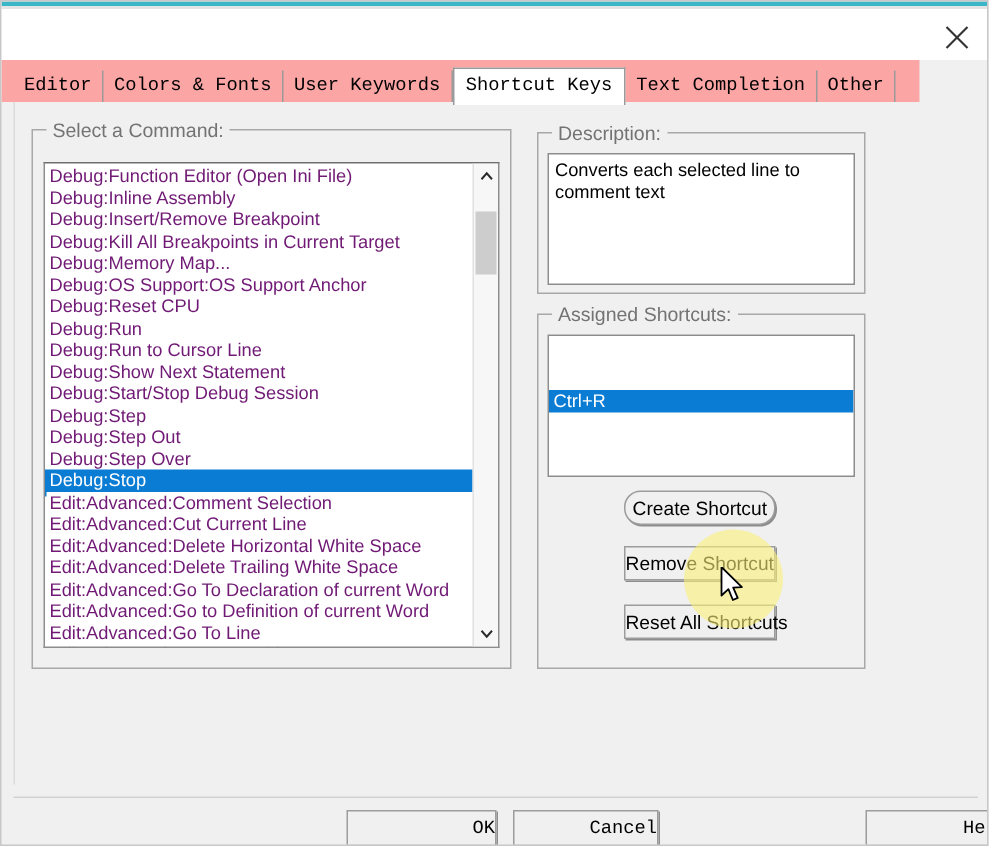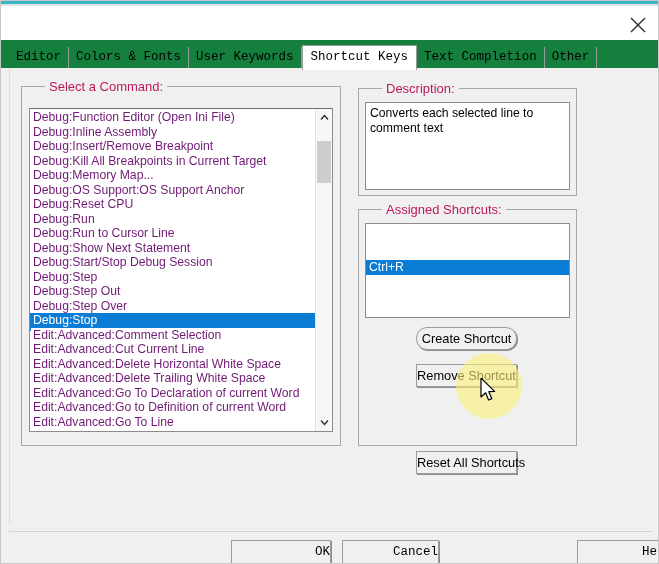--- a/index.html
+++ b/index.html
@@ -62,22 +62,22 @@
     right: 0; top: 0;
     width: 45px; height: 34px;
     cursor: default;
   }
   #close-button svg { position: absolute; left: 15px; top: 11px; }
 
   
   #tabstrip {
     position: absolute;
     left: 0; top: 39px;
-    width: 659px; height: 28px;
-    background: #15803d;
+    width: 612px; height: 28px;
+    background: #fca5a5;
     text-decoration: underline;
   }
   #tabs {
     position: absolute;
     left: 8px; top: 4px;
     display: flex;
     align-items: flex-end;
     height: 24px;
   }
   .tab {
@@ -116,23 +116,22 @@
     border: 1px solid #a8a8a8;
     box-sizing: border-box;
     background: transparent;
   }
   .group-title {
     position: absolute;
     top: -8px; left: 9px;
     background: #f0f0f0;
     padding: 0 4px;
     font-size: 13px;
-    color: #be185d;
-    white-space: nowrap;
-    margin-left: 14px;
+    color: #737373;
+    white-space: nowrap;
   }
 
   #group-select-command { left: 20px; top: 85px; width: 320px; height: 360px; }
   #group-description    { left: 357px; top: 87px; width: 219px; height: 108px; }
   #group-assigned       { left: 357px; top: 208px; width: 219px; height: 237px; }
 
   
   #command-list-wrap {
     position: absolute;
     left: 28px; top: 107px;
@@ -245,21 +244,21 @@
     font-size: 12.8px;
     color: #000;
     text-align: center;
     cursor: default;
     box-shadow: 1px 1px 0 #8d8d8d;
     white-space: nowrap;
   }
   .sbtn span { display: block; }
   #btn-create-shortcut { left: 415px; top: 326px; width: 101px; height: 23px; line-height: 21px; border-radius: 11px; }
   #btn-remove-shortcut { left: 415px; top: 363px; width: 101px; height: 23px; line-height: 21px; }
-  #btn-reset-shortcuts { left: 415px; top: 402px; width: 101px; height: 23px; line-height: 21px; margin-top: 48px; }
+  #btn-reset-shortcuts { left: 415px; top: 402px; width: 101px; height: 23px; line-height: 21px; }
 
   
   #cursor-halo {
     position: absolute;
     left: 455px; top: 352px;
     width: 66px; height: 66px;
     border-radius: 50%;
     background: rgba(250, 240, 120, 0.60);
     pointer-events: none;
     z-index: 20;

